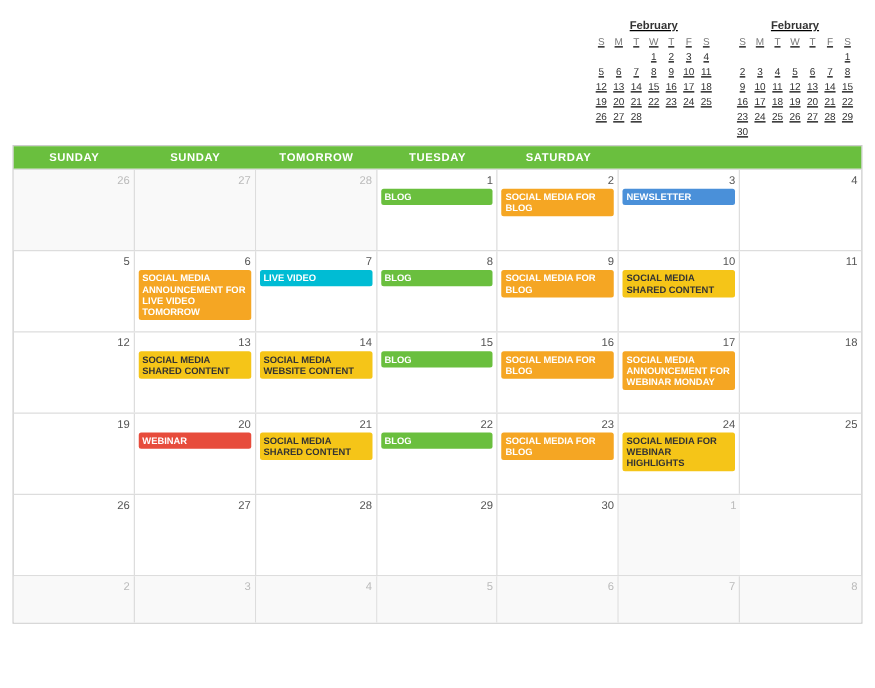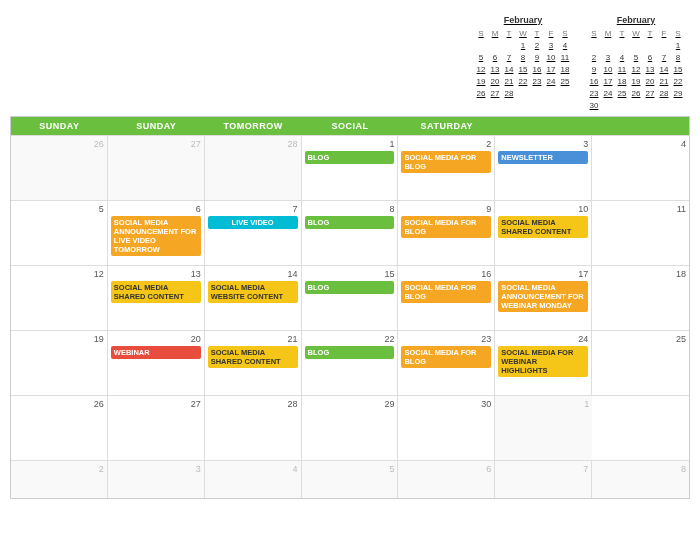--- a/index.html
+++ b/index.html
@@ -135,21 +135,21 @@
       font-size: 7.5px;
       font-weight: bold;
       color: #fff;
       margin-bottom: 2px;
       line-height: 1.2;
       word-break: break-word;
     }
 
     .event.blog { background: #6abf3e; }
     .event.newsletter { background: #4a90d9; }
-    .event.live-video { background: #00bcd4; text-align: center; }
+    .event.live-video { background: #00bcd4; }
     .event.webinar { background: #e74c3c; }
     .event.social-yellow { background: #f5c518; color: #333; }
     .event.social-orange { background: #f5a623; }
 
   </style>
 </head>
 <body>
 
 <div class="top-section">
   <div class="month-title-area">
@@ -293,21 +293,21 @@
         </table>
       </div>
     </div>
 </div>
 
 <div class="calendar-container">
   <div class="cal-header">
   <div class="cal-header-cell">SUNDAY</div>
       <div class="cal-header-cell">SUNDAY</div>
       <div class="cal-header-cell">TOMORROW</div>
-      <div class="cal-header-cell">SOCIAL</div>
+      <div class="cal-header-cell">TUESDAY</div>
       <div class="cal-header-cell">SATURDAY</div>
     </div>
   <div class="cal-body">
   <div class="cal-row">
         <div class="cal-cell other-month">
           <span class="day-num">26</span>
         </div>
         <div class="cal-cell other-month">
           <span class="day-num">27</span>
         </div>

